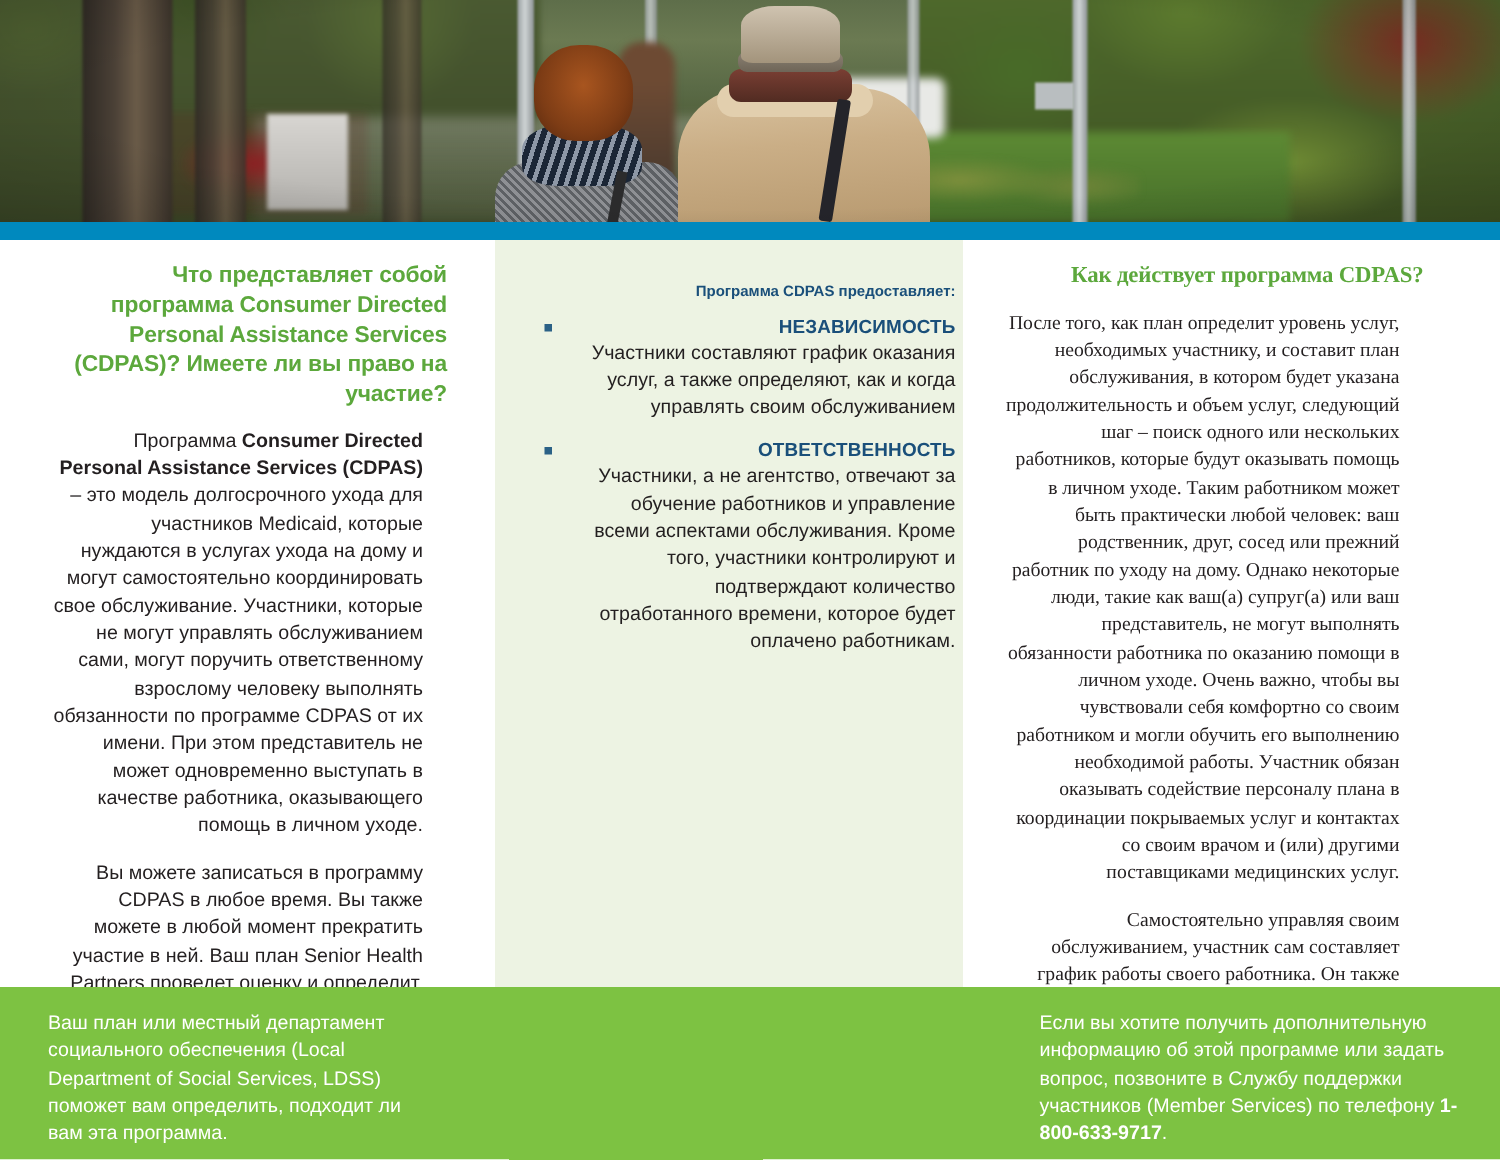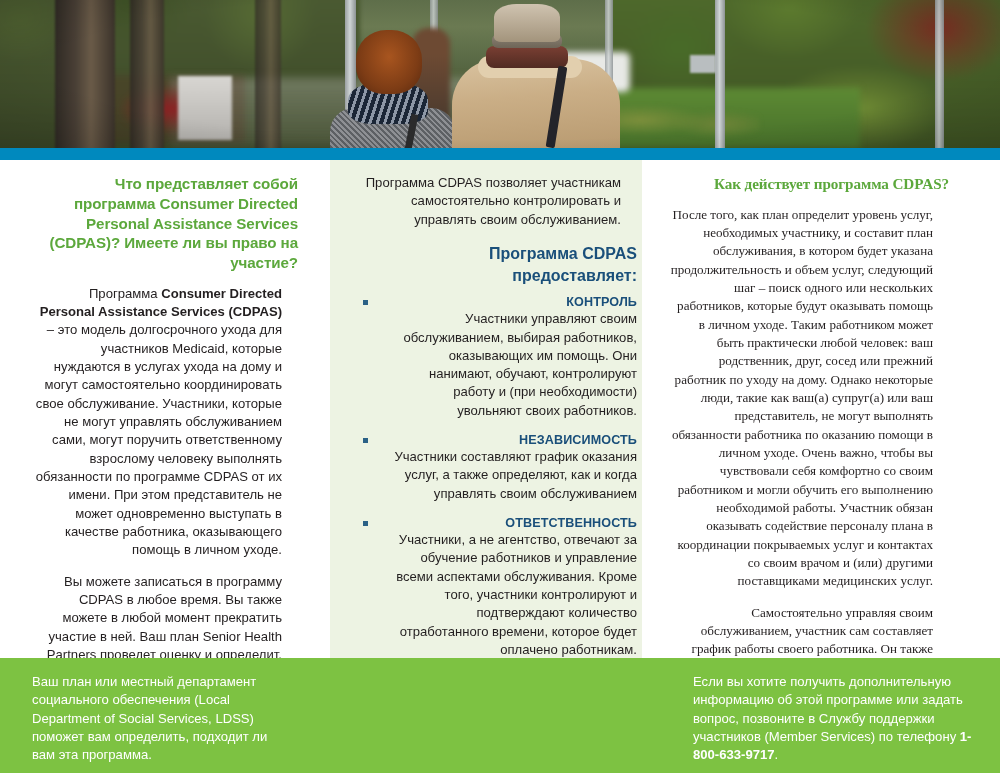--- a/index.html
+++ b/index.html
@@ -207,21 +207,21 @@
     margin: 0 16px 13px 0;
     font-size: 13.1px;
     line-height: 1.40;
     color: #231f20;
   }
   p.body:last-child { margin-bottom: 0; }
   .bold { font-weight: bold; }
 
   h3.sub-head {
     margin: 14px 0 9px 0;
-    font-size: 16px;
+    font-size: 10px;
     line-height: 1.35;
     font-weight: bold;
     color: #1a4f7a;
   }
 
   ul.feature-list {
     margin: 0; padding: 0; list-style: none;
   }
   ul.feature-list > li { margin: 0 0 13px 0; }
   ul.feature-list > li:last-child { margin-bottom: 0; }
@@ -313,27 +313,22 @@
   <div class="col col-1">
     <div class="col-inner">
       <h2 class="col-head">Что представляет собой программа Consumer Directed Personal Assistance Services (CDPAS)? Имеете ли вы право на участие?</h2>
       <p class="body"><span>Программа </span><span class="bold">Consumer Directed Personal Assistance Services (CDPAS)</span><span> – это модель долгосрочного ухода для участников Medicaid, которые нуждаются в услугах ухода на дому и могут самостоятельно координировать свое обслуживание. Участники, которые не могут управлять обслуживанием сами, могут поручить ответственному взрослому человеку выполнять обязанности по программе CDPAS от их имени. При этом представитель не может одновременно выступать в качестве работника, оказывающего помощь в личном уходе.</span></p>
       <p class="body">Вы можете записаться в программу CDPAS в любое время. Вы также можете в любой момент прекратить участие в ней. Ваш план Senior Health Partners проведет оценку и определит, какой уровень услуг помощи в личном уходе, услуг ухода на дому и (или) услуг квалифицированного сестринского ухода вам необходим, и составит план вашего обслуживания.</p>
     </div>
   </div>
 
   <div class="col col-2">
     <div class="col-inner">
-      <p class="body">Программа CDPAS позволяет участникам самостоятельно контролировать и управлять своим обслуживанием.</p>
       <h3 class="sub-head">Программа CDPAS предоставляет:</h3>
       <ul class="feature-list">
-        <li>
-          <span class="feat-title"><span class="sq"></span><span>КОНТРОЛЬ</span></span>
-          <span class="feat-body">Участники управляют своим обслуживанием, выбирая работников, оказывающих им помощь.  Они нанимают, обучают, контролируют работу и (при необходимости) увольняют своих работников.</span>
-        </li>
         <li>
           <span class="feat-title"><span class="sq"></span><span>НЕЗАВИСИМОСТЬ</span></span>
           <span class="feat-body">Участники составляют график оказания услуг, а также определяют, как и когда управлять своим обслуживанием</span>
         </li>
         <li>
           <span class="feat-title"><span class="sq"></span><span>ОТВЕТСТВЕННОСТЬ</span></span>
           <span class="feat-body">Участники, а не агентство, отвечают за обучение работников и управление всеми аспектами обслуживания. Кроме того, участники контролируют и подтверждают количество отработанного времени, которое будет оплачено работникам.</span>
         </li>
       </ul>
     </div>

